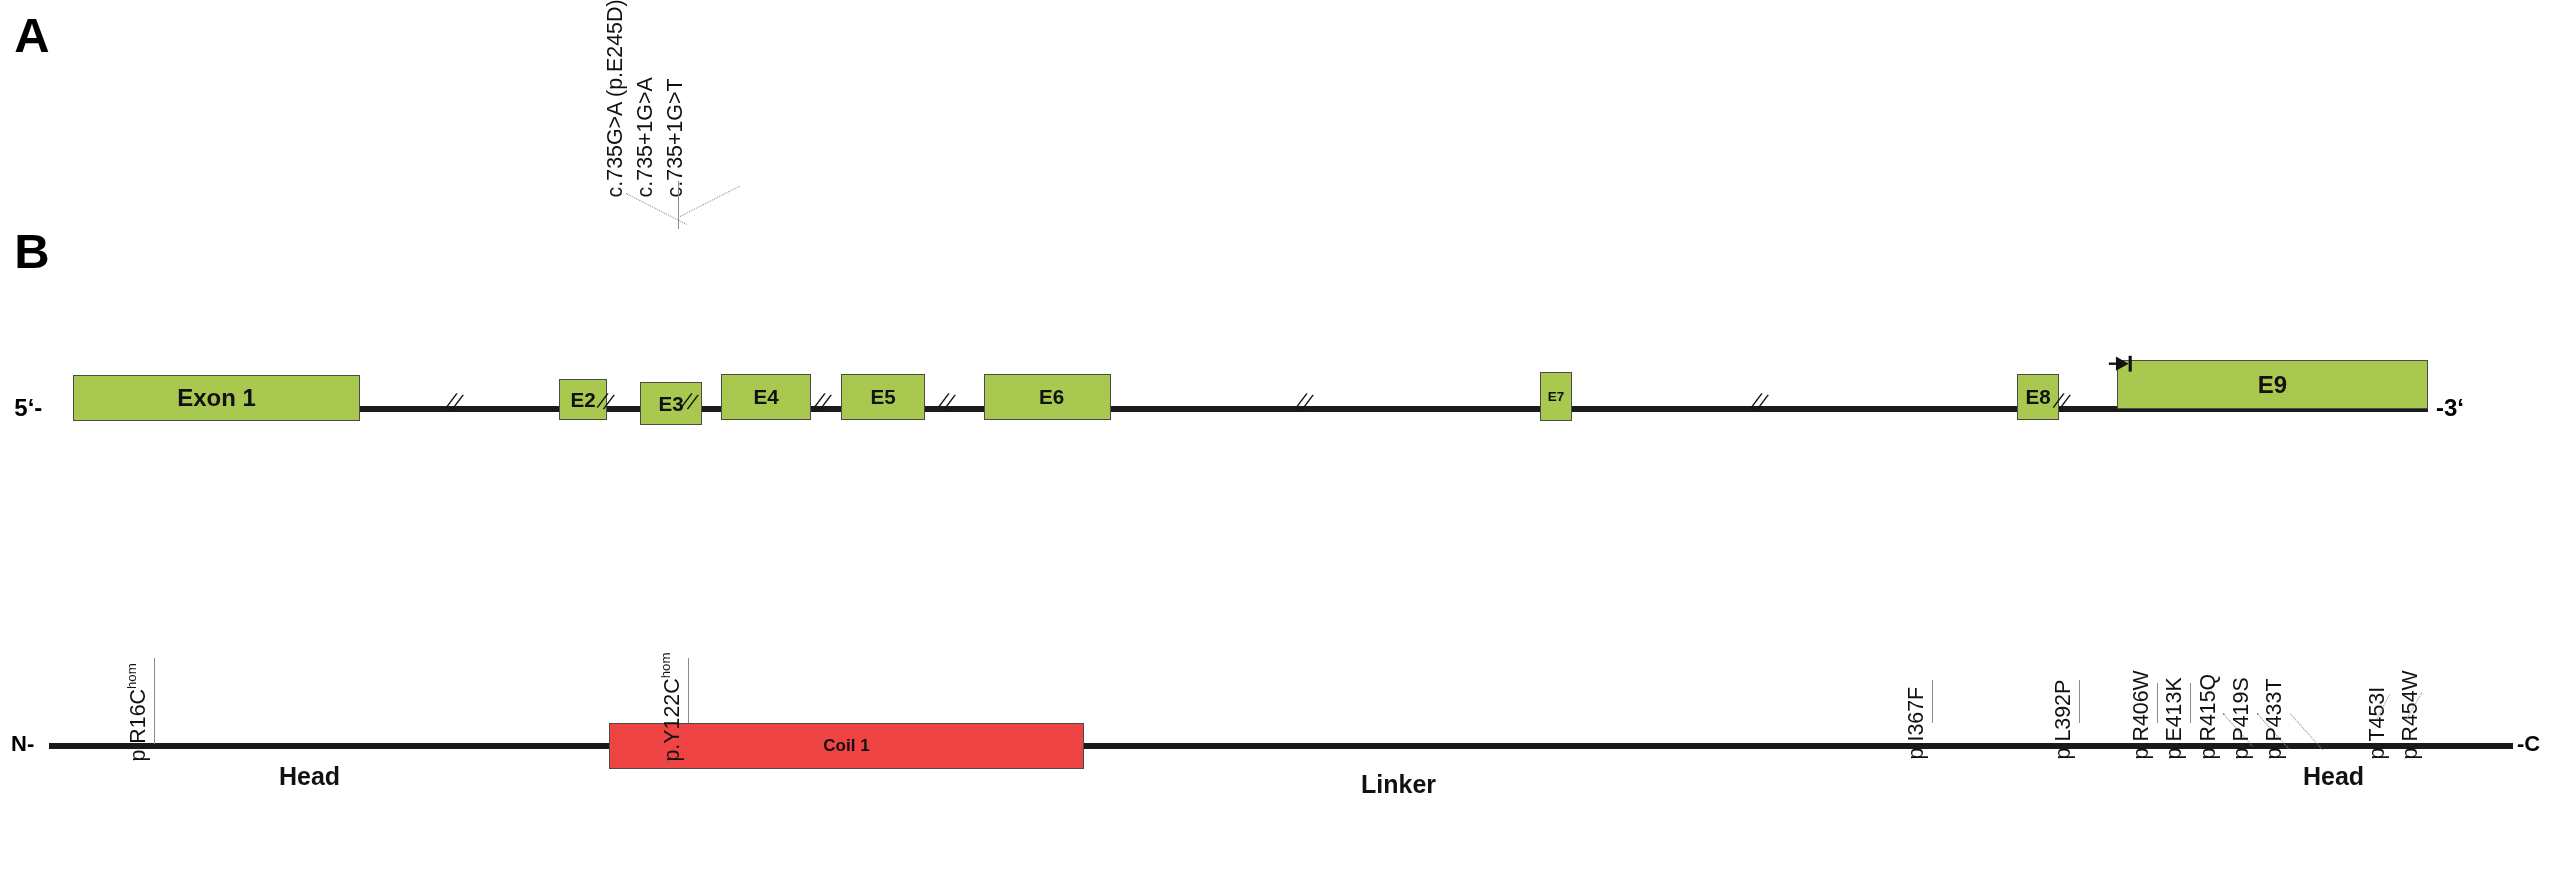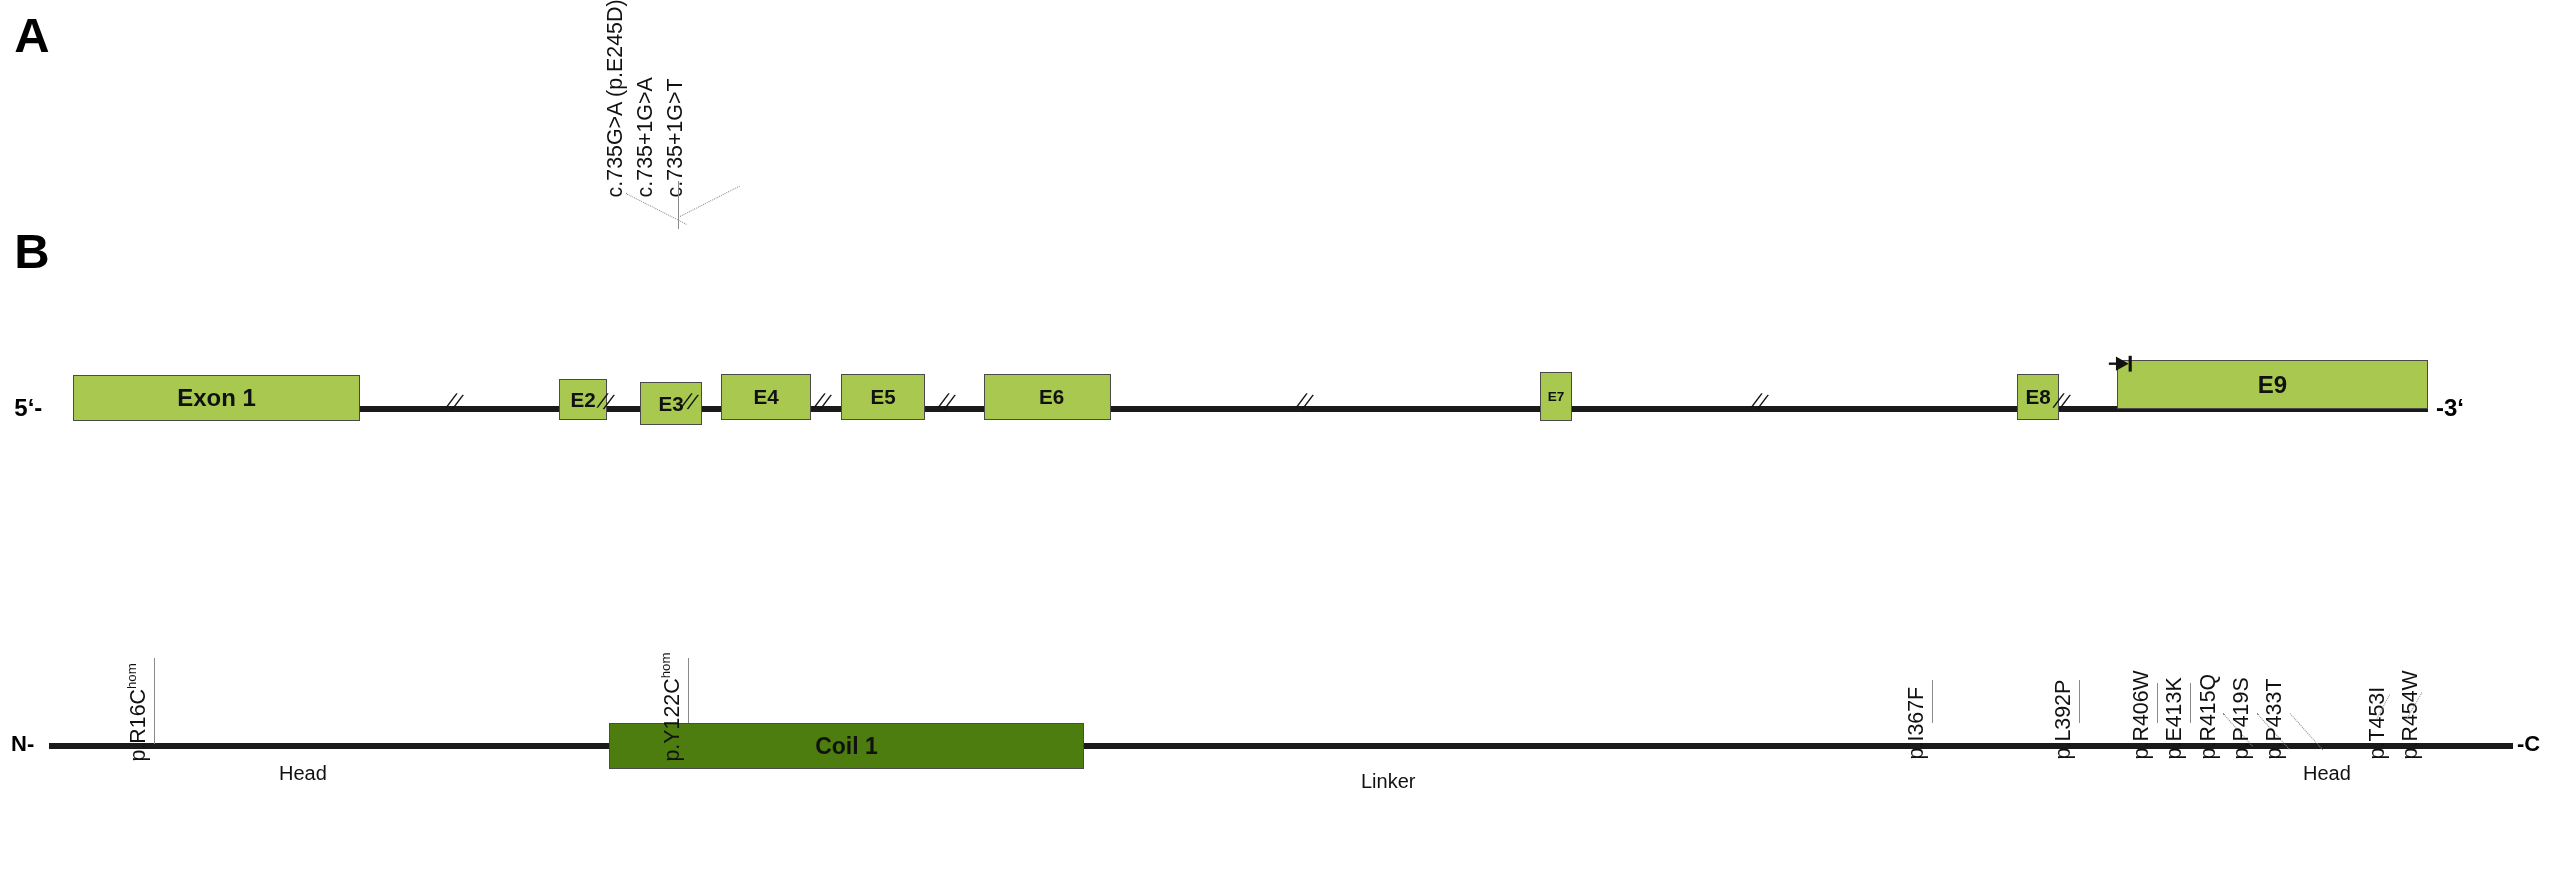--- a/index.html
+++ b/index.html
@@ -94,32 +94,33 @@
   .stop-arrow{position:absolute;}
 
   
   .prot-line{
     position:absolute;
     background:#1a1a1a;
     height:5.5px;
   }
   .domain{
     position:absolute;
-    background:#4d7c0f;
+    background:#ef4444;
     border:1.6px solid #4a4a4a;
     box-sizing:border-box;
     display:flex;align-items:center;justify-content:center;
     font-weight:bold;
-    font-size:23px;
+    font-size:17px;
     color:#111;
   }
   .dom-label{
     position:absolute;
-    font-size:20px;
-    color:#111;
+    font-size:25px;
+    color:#111;
+    font-weight:bold;
   }
   .term-label{
     position:absolute;
     font-size:22px;
     font-weight:bold;
     color:#000;
   }
 </style>
 </head>
 <body>

